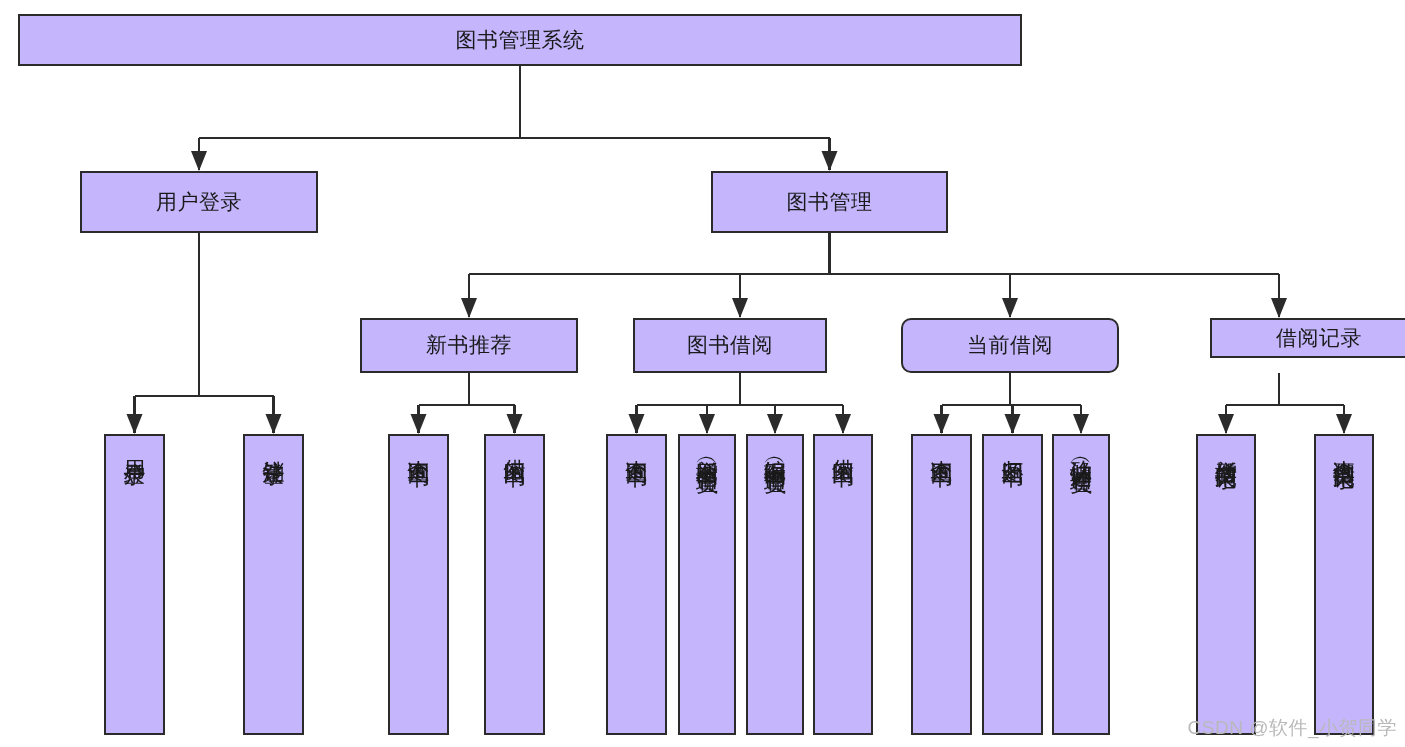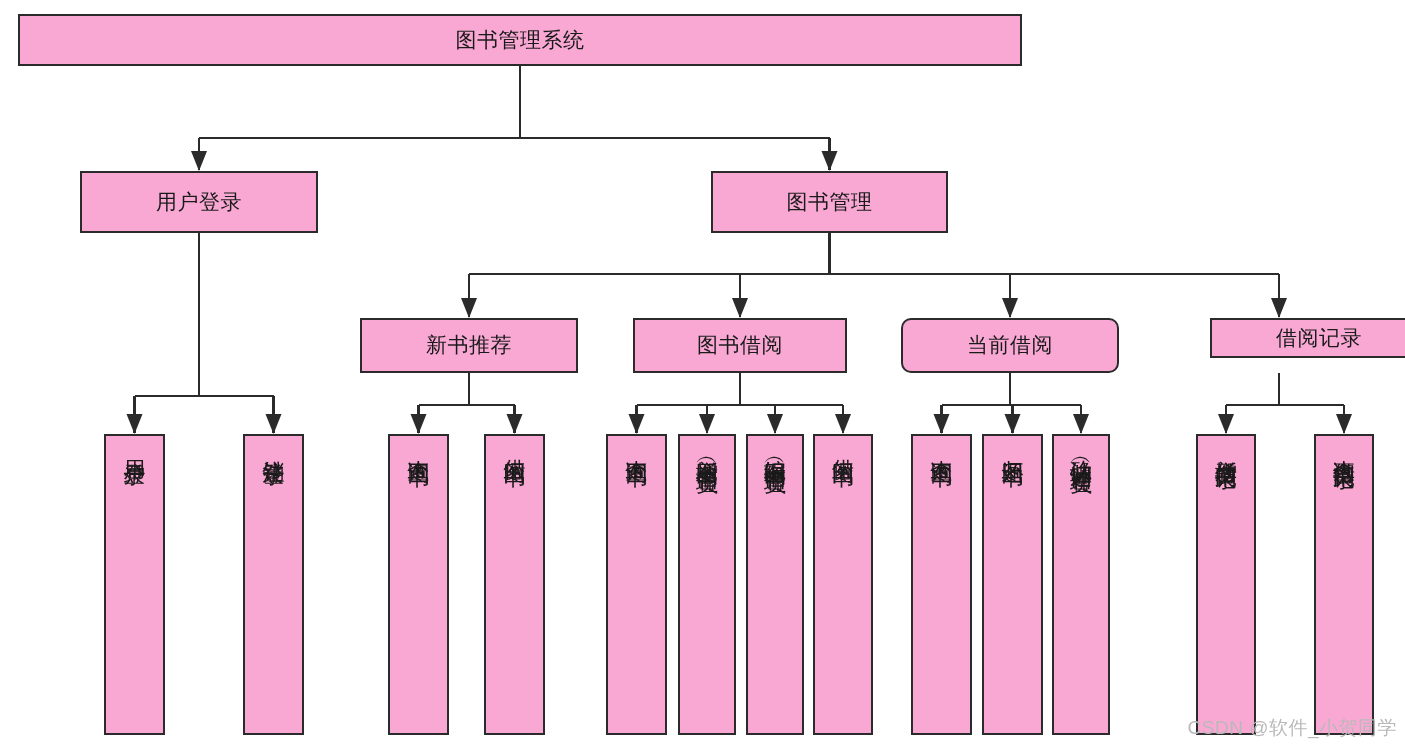--- a/index.html
+++ b/index.html
@@ -21,21 +21,21 @@
     position: absolute;
     left: 0;
     top: 0;
     width: 1405px;
     height: 747px;
   }
   .node {
     position: absolute;
     box-sizing: border-box;
     border: 2px solid #2b2b2b;
-    background: #f9a8d4;
+    background: #c4b5fd;
     display: flex;
     align-items: center;
     justify-content: center;
     color: #1a1a1a;
   }
   .node-label {
     display: block;
     text-align: center;
     line-height: 1.18;
     white-space: nowrap;
@@ -135,21 +135,21 @@
       </div>
       <div class="node horizontal" style="left: 80px; top: 171px; width: 238px; height: 62px;">
         <span class="node-label">用户登录</span>
       </div>
       <div class="node horizontal" style="left: 711px; top: 171px; width: 237px; height: 62px;">
         <span class="node-label">图书管理</span>
       </div>
       <div class="node horizontal" style="left: 360px; top: 318px; width: 218px; height: 55px; justify-content: center;">
         <span class="node-label">新书推荐</span>
       </div>
-      <div class="node horizontal" style="left: 633px; top: 318px; width: 214px; height: 55px;">
+      <div class="node horizontal" style="left: 633px; top: 318px; width: 194px; height: 55px;">
         <span class="node-label">图书借阅</span>
       </div>
       <div class="node horizontal" style="left: 901px; top: 318px; width: 218px; height: 55px; border-radius: 10px;">
         <span class="node-label">当前借阅</span>
       </div>
       <div class="node horizontal" style="left: 1210px; top: 318px; width: 218px; height: 40px;">
         <span class="node-label">借阅记录</span>
       </div>
       <div class="node vertical" style="left: 104px; top: 434px; width: 61px; height: 301px;">
         <span class="node-label">用户登录</span>

